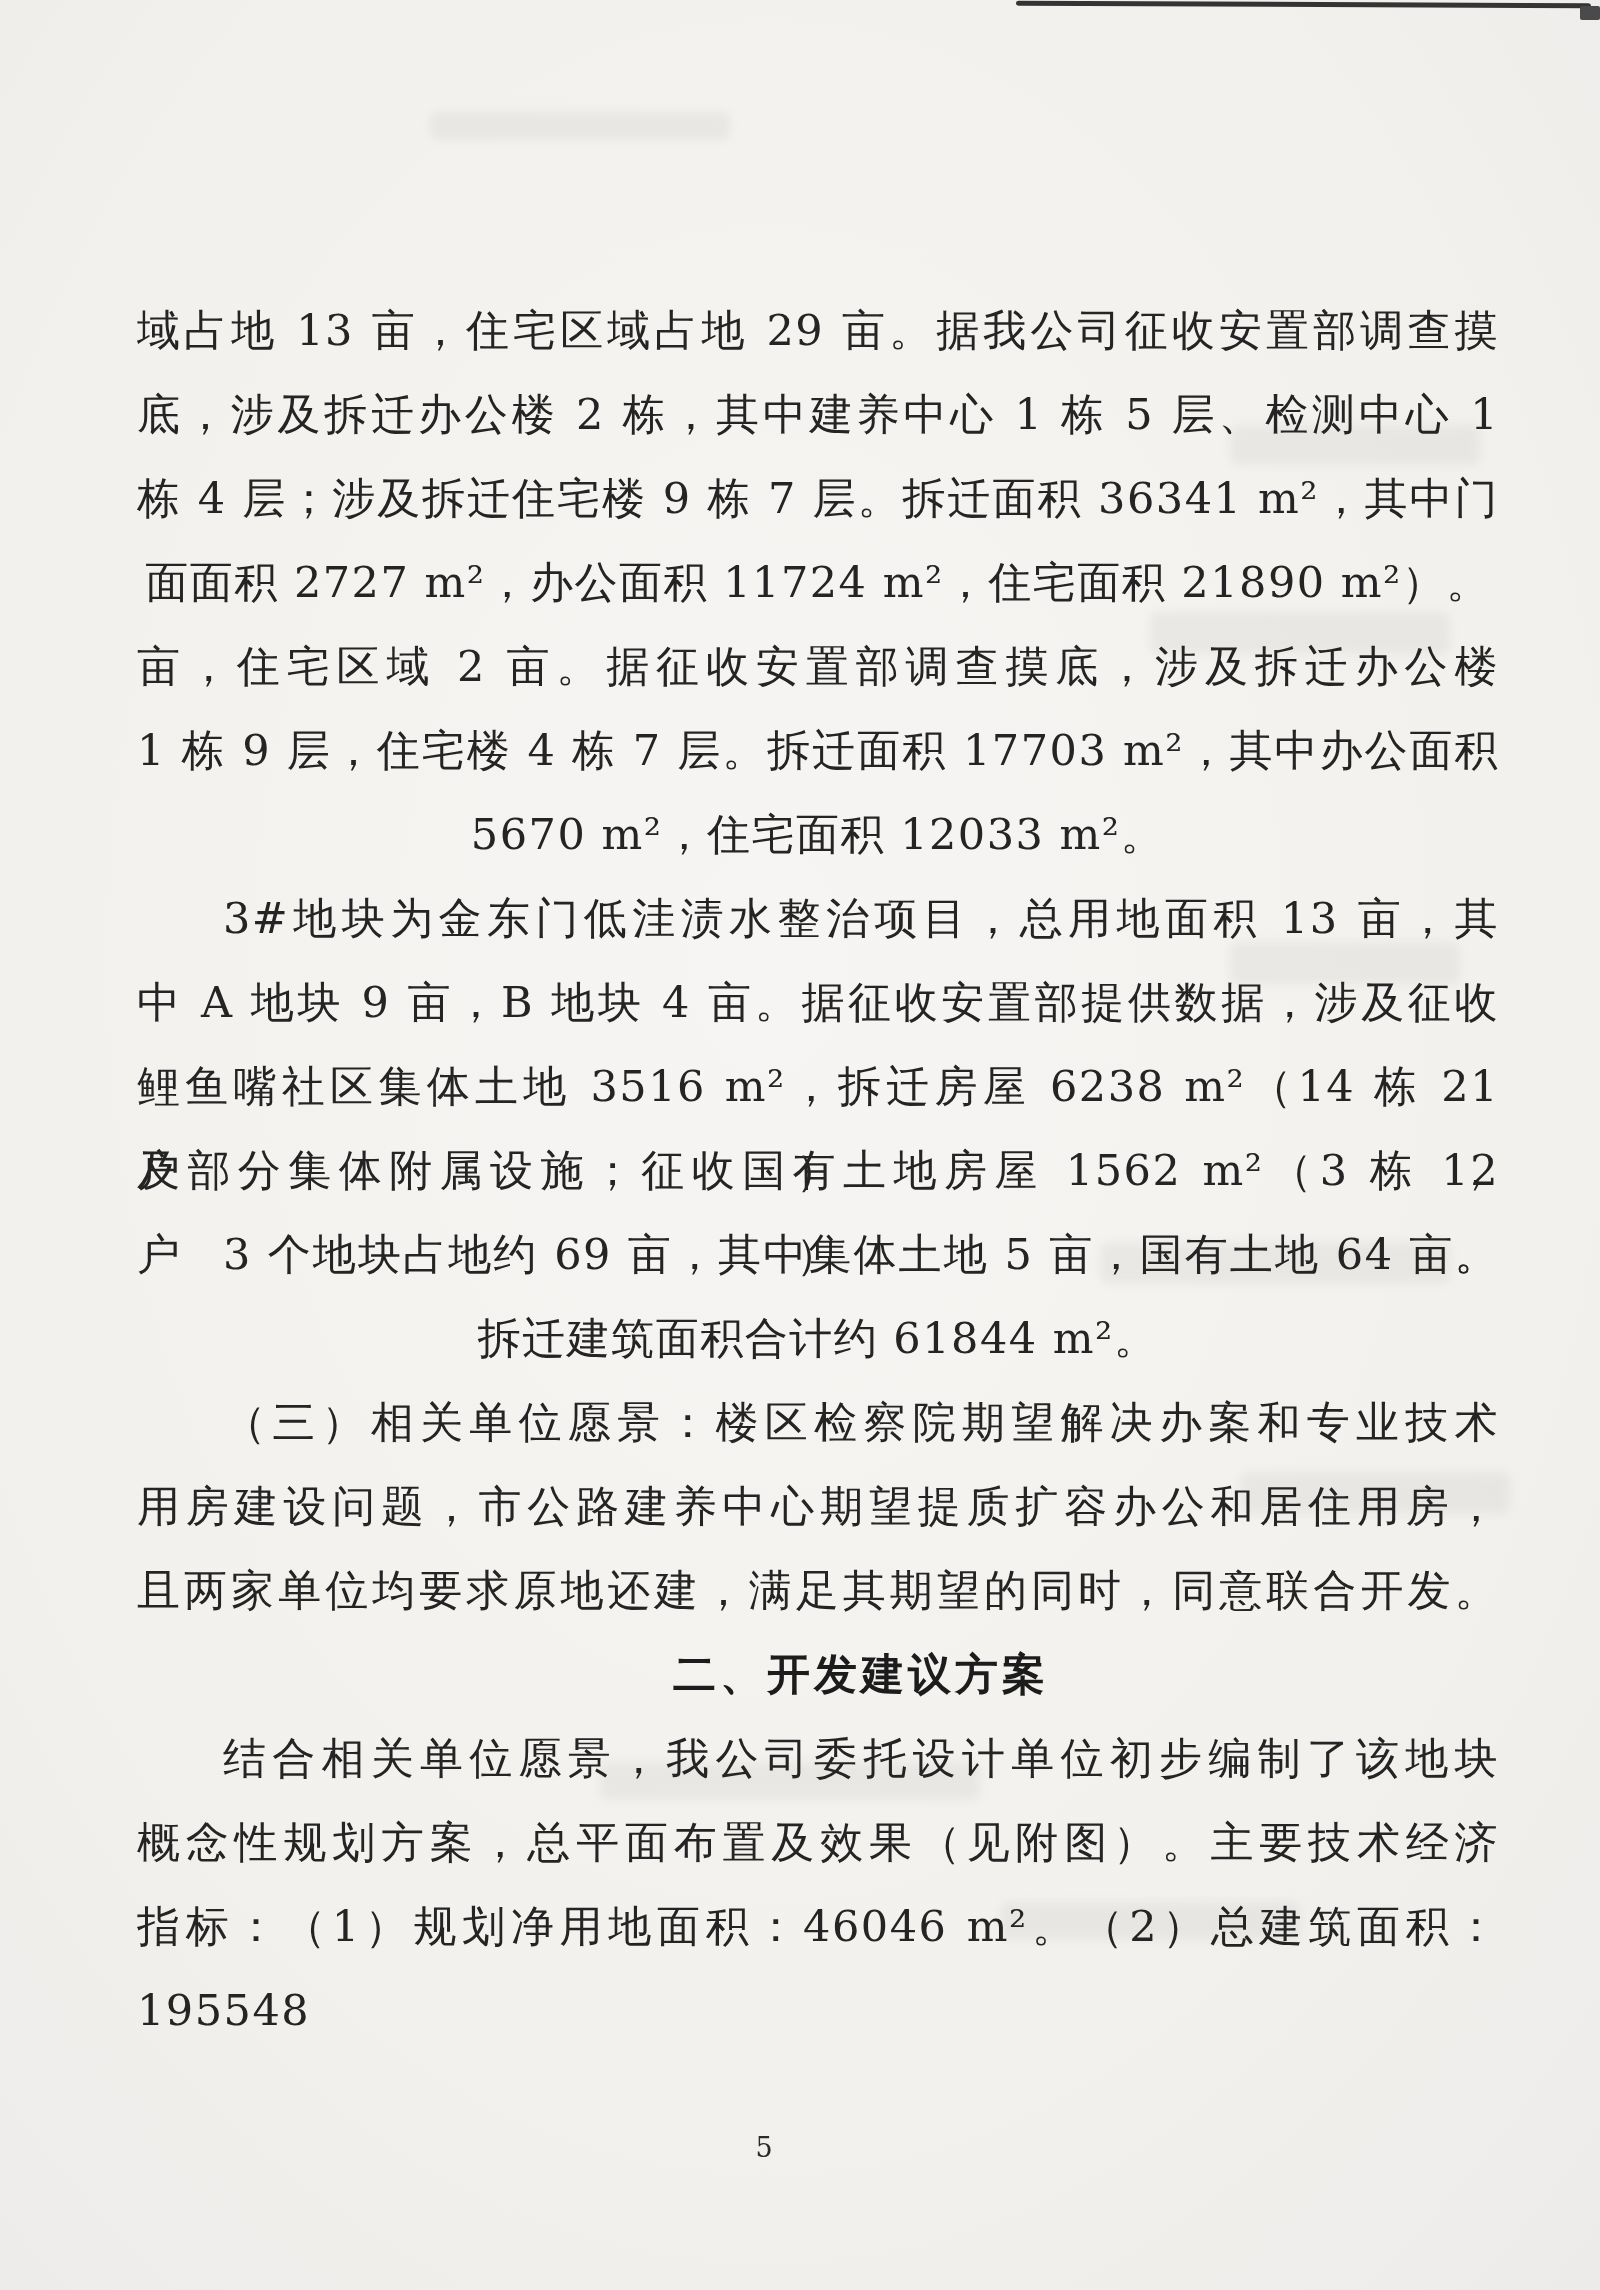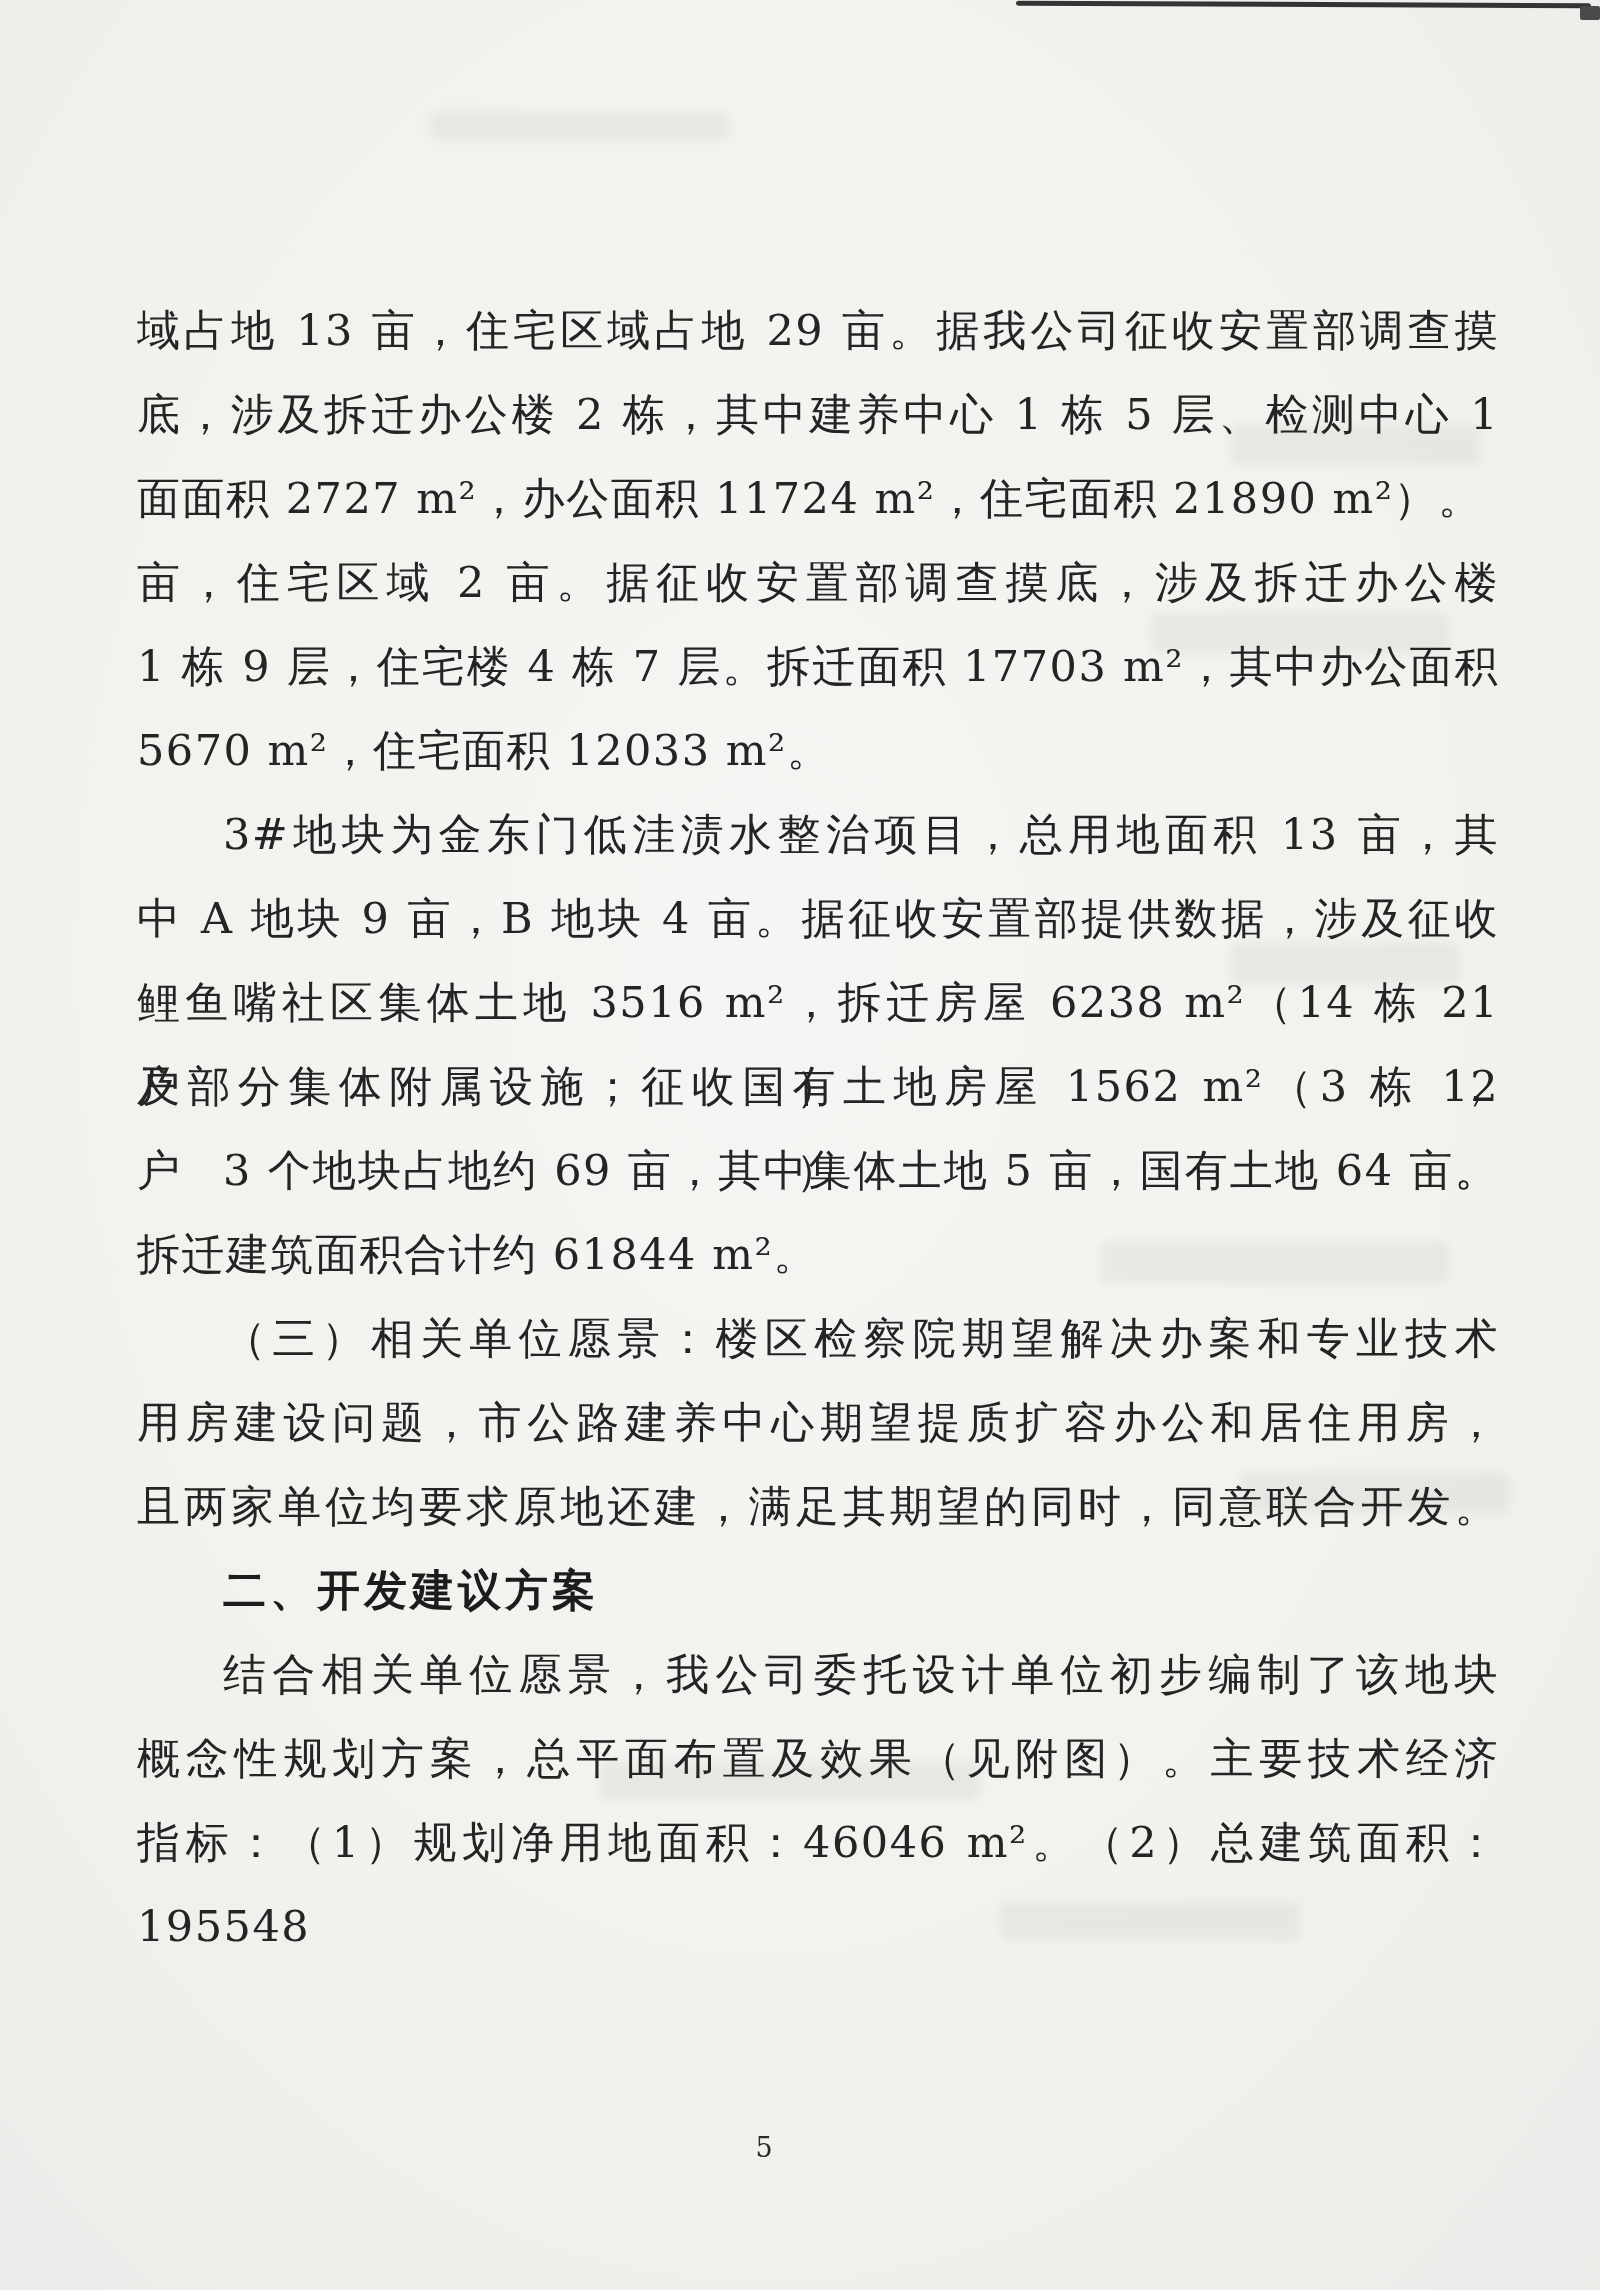--- a/index.html
+++ b/index.html
@@ -22,21 +22,21 @@
     width: 1362px;
     color: #242424;
     font-size: 43px;
     -webkit-font-smoothing: antialiased;
   }
   .line {
     height: 84px;
     line-height: 84px;
     white-space: nowrap;
     letter-spacing: 1.5px;
-    text-align: left;
+    text-align: center;
   }
   .line.full {
     white-space: normal;
     text-align: justify;
     text-align-last: justify;
   }
   .line.indent {
     text-indent: 2em;
   }
   .line.heading {
@@ -96,20 +96,21 @@
 <div class="ghost" style="left:1150px; top:612px; width:300px; height:42px;"></div>
 <div class="ghost" style="left:1230px; top:942px; width:230px; height:42px;"></div>
 <div class="ghost" style="left:1100px; top:1242px; width:350px; height:42px;"></div>
 <div class="ghost" style="left:1240px; top:1472px; width:270px; height:42px;"></div>
 <div class="ghost" style="left:600px; top:1762px; width:380px; height:38px;"></div>
 <div class="ghost" style="left:1000px; top:1902px; width:300px; height:38px;"></div>
 
 <div class="doc-body" id="doc-body">
     <div class="line full">域占地 13 亩，住宅区域占地 29 亩。据我公司征收安置部调查摸</div>
     <div class="line full">底，涉及拆迁办公楼 2 栋，其中建养中心 1 栋 5 层、检测中心 1</div>
+    <div class="line full">栋 4 层；涉及拆迁住宅楼 9 栋 7 层。拆迁面积 36341 m²，其中门</div>
     <div class="line">面面积 2727 m²，办公面积 11724 m²，住宅面积 21890 m²）。</div>
     <div class="line full">亩，住宅区域 2 亩。据征收安置部调查摸底，涉及拆迁办公楼</div>
     <div class="line full">1 栋 9 层，住宅楼 4 栋 7 层。拆迁面积 17703 m²，其中办公面积</div>
     <div class="line">5670 m²，住宅面积 12033 m²。</div>
     <div class="line full indent">3#地块为金东门低洼渍水整治项目，总用地面积 13 亩，其</div>
     <div class="line full">中 A 地块 9 亩，B 地块 4 亩。据征收安置部提供数据，涉及征收</div>
     <div class="line full">鲤鱼嘴社区集体土地 3516 m²，拆迁房屋 6238 m²（14 栋 21 户），</div>
     <div class="line full">及部分集体附属设施；征收国有土地房屋 1562 m²（3 栋 12 户）。</div>
     <div class="line full indent">3 个地块占地约 69 亩，其中集体土地 5 亩，国有土地 64 亩。</div>
     <div class="line">拆迁建筑面积合计约 61844 m²。</div>

